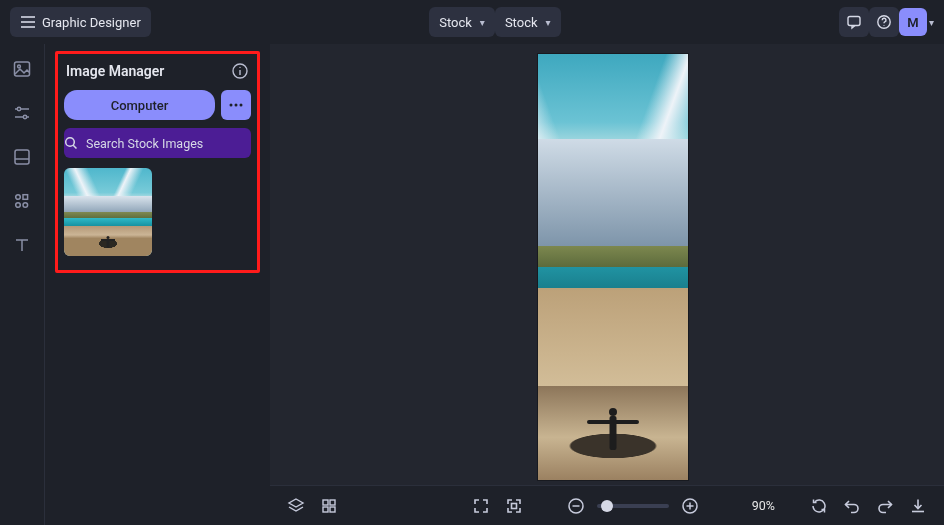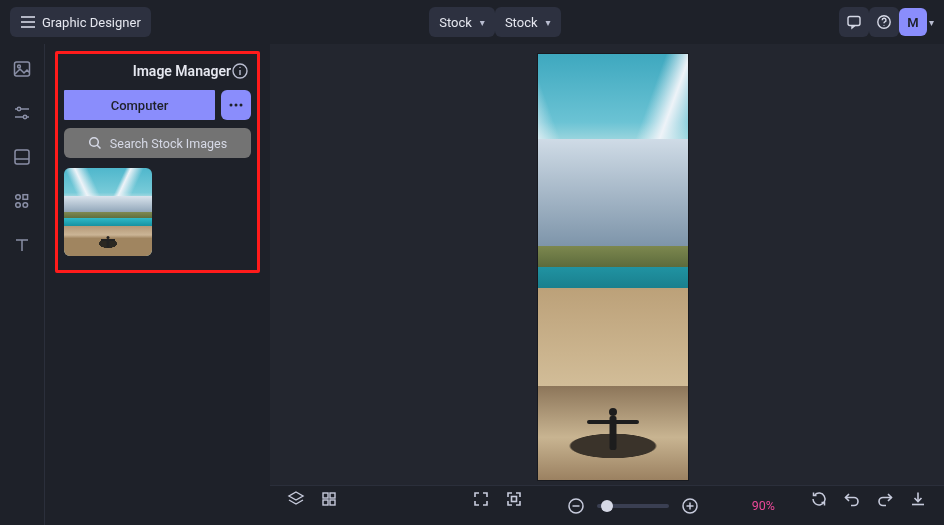--- a/index.html
+++ b/index.html
@@ -57,44 +57,44 @@
 
   
   .sidepanel-wrap {
     position: absolute; left: 55px; top: 51px;
     width: 205px; height: 222px;
     border: 3px solid #ff1b1b;
     border-radius: 2px;
     padding: 6px 6px 0 6px;
   }
   .sidepanel-head {
-    display:flex; align-items:center; justify-content:flex-end;
+    display:flex; align-items:center; justify-content:space-between;
     padding: 2px 2px 10px 2px;
   }
   .sidepanel-head h3 { font-size: 14px; font-weight: 600; }
   .info-icon { width:18px; height:18px; color:#b9bdd0; cursor:pointer; }
 
   .btn-row { display:flex; gap:6px; margin-bottom:8px; }
   .btn-primary {
     flex:1; height: 30px;
     background: #8a8dfc; color:#1e2129;
-    border-radius: 1px;
+    border-radius: 13px;
     display:flex; align-items:center; justify-content:center;
     font-size: 13px; font-weight: 500; cursor:pointer;
   }
   .btn-more {
     width: 30px; height: 30px;
     background: #8a8dfc; border-radius:6px;
     display:flex; align-items:center; justify-content:center;
     cursor:pointer; color:#1e2129;
   }
   .btn-secondary {
     height: 30px; width: 100%;
-    background: #737373; border-radius:6px;
-    display:flex; align-items:center; justify-content:center; gap:8px;
+    background: #4c1d95; border-radius:6px;
+    display:flex; align-items:center; gap:8px;
     font-size: 12.5px; color:#d6d9e6; cursor:pointer;
     margin-bottom: 10px;
   }
 
   .thumb {
     width: 88px; height: 88px;
     border-radius: 6px; overflow:hidden; cursor:pointer;
     position: relative;
   }
   
@@ -145,25 +145,25 @@
       linear-gradient(180deg, transparent 45%, #7d884f 45%, #5d6b3c 50%, transparent 50%),
       linear-gradient(180deg, transparent 20%, #cfdbe6 20%, #7e95aa 45%, transparent 45%),
       linear-gradient(110deg, transparent 42%, #eef3f8 50%, transparent 60%),
       linear-gradient(70deg, transparent 28%, #eef3f8 38%, transparent 48%),
       linear-gradient(180deg, #3ea8bf 0%, #6bc3d4 16%, #a4d9e0 21%);
   }
 
   
   .bottombar {
     position:absolute; left: 270px; right: 0; bottom: 0; height: 40px;
-    display:flex; 
+    display:flex; align-items:center;
     padding: 0 14px; gap: 10px;
     background: #1e2129;
     border-top: 1px solid #2b2f3b;
-    color:#ec4899;
+    color:#e5e5e5;
   }
   .bb-icon {
     width: 26px; height:26px;
     display:flex; align-items:center; justify-content:center;
     cursor:pointer; border-radius:4px;
     color:#c7cbdc;
   }
   .bb-group { display:flex; align-items:center; gap:8px; }
   .bb-spacer-lg { width: 122px; }
   .bb-slider {

